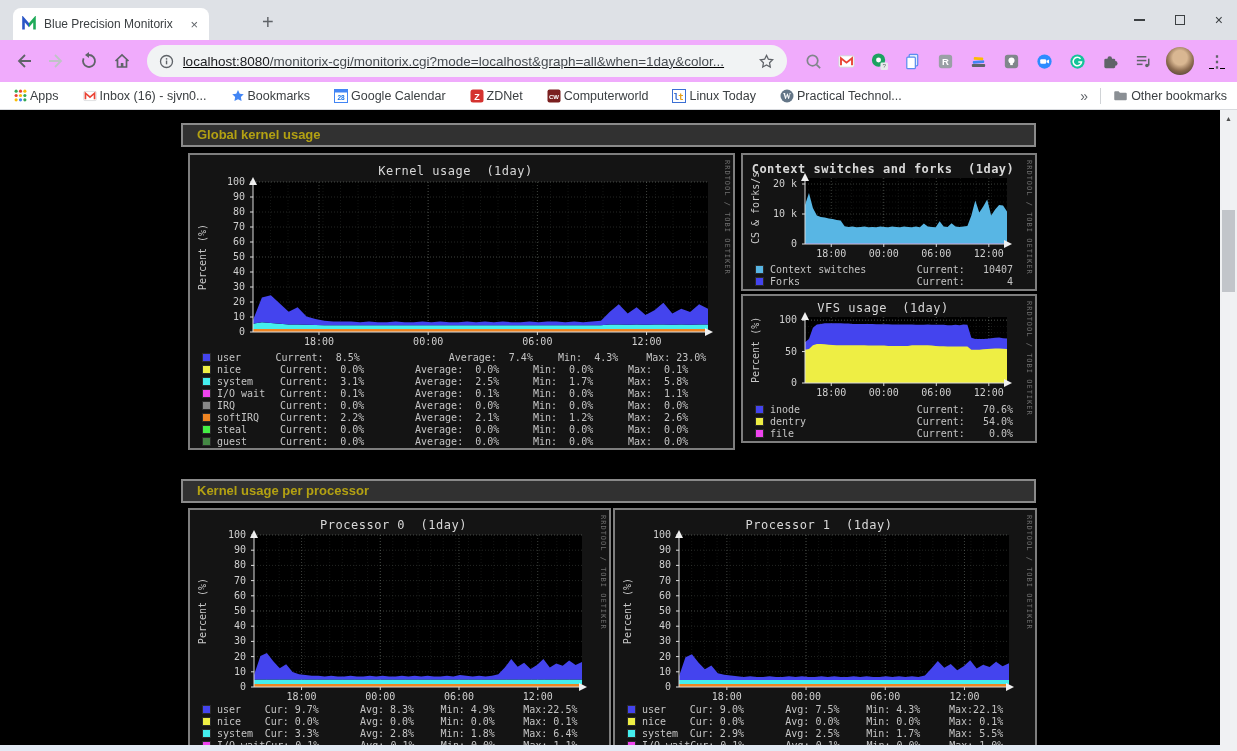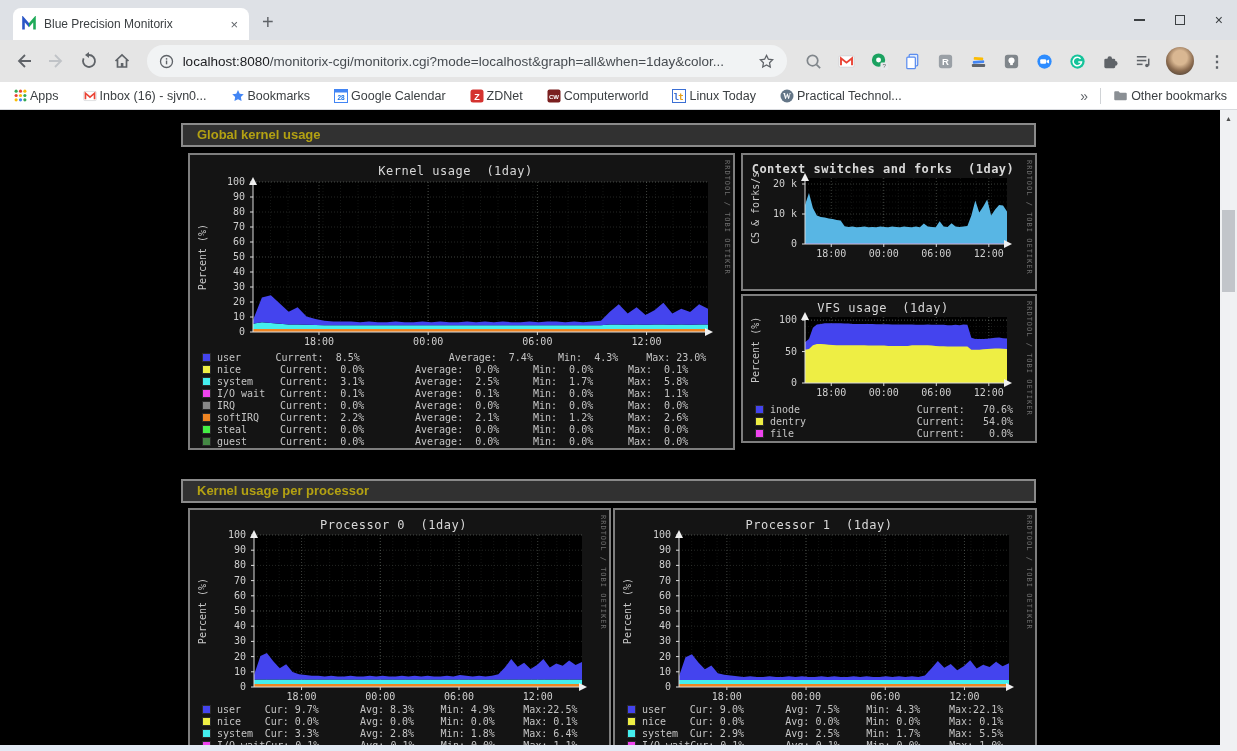--- a/index.html
+++ b/index.html
@@ -1,32 +1,32 @@
 <!DOCTYPE html>
 <html><head>
 <meta charset="utf-8">
 <style>
   * { margin:0; padding:0; box-sizing:border-box; }
   html,body { width:1237px; height:751px; overflow:hidden; }
   body { font-family:"Liberation Sans", sans-serif; background:#fff; position:relative; }
 
   
   .tabstrip { position:absolute; left:0; top:0; right:0; height:40px; background:#dee1e6; }
-  .tab { position:absolute; left:13px; top:8px; width:236px; height:32px; background:#fff;
+  .tab { position:absolute; left:13px; top:8px; width:196px; height:32px; background:#fff;
          border-radius:8px 8px 0 0; display:flex; align-items:center; padding:0 8px; gap:7px; }
   .tab-title { flex:1; font-size:12px; color:#3c4043; white-space:nowrap; overflow:hidden; }
   .tab-close { font-size:13px; color:#5f6368; padding:0 3px; }
   .newtab { position:absolute; left:262px; top:12px; font-size:20px; color:#5f6368; line-height:20px; }
   .win-controls { position:absolute; right:14px; top:10px; display:flex; gap:30px; align-items:center; height:20px; }
   .wc { color:#3c4043; font-size:14px; display:flex; align-items:center; }
   .wc-min { width:11px; height:2px; background:#3c4043; display:inline-block; }
   .wc-max { width:10px; height:10px; border:1.5px solid #3c4043; display:inline-block; }
 
-  .toolbar { position:absolute; left:0; top:40px; right:0; height:42px; background:#e5e5e5;
-             display:flex; align-items:center; padding:0 10px; }
+  .toolbar { position:absolute; left:0; top:40px; right:0; height:42px; background:#f0abfc;
+             display:flex; align-items:center; padding:0 10px;text-decoration:underline; }
   .navbtn { width:28px; height:28px; display:flex; align-items:center; justify-content:center; margin-right:5px; }
   .urlbar { width:648px; height:32px; background:#f1f3f4; border-radius:16px; margin-left:6px;
             display:flex; align-items:center; padding:0 12px; gap:9px; }
   .url { flex:1; font-size:13.5px; color:#202124; white-space:nowrap; overflow:hidden; }
   .url .url-rest { color:#474c51; }
   .ext-icons { display:flex; align-items:center; gap:13px; margin-left:16px; }
   .ext-icons > span { display:flex; align-items:center; justify-content:center; width:20px; height:20px; }
   .avatar { width:28px; height:28px; border-radius:50%;
             background:radial-gradient(circle at 50% 38%, #d9b792 0 32%, #8a6a4e 60%, #33302d 100%); }
   .kebab { font-size:16px; color:#5f6368; font-weight:bold; letter-spacing:0; }
@@ -510,20 +510,32 @@
         <line x1="183.82" y1="66" x2="183.82" y2="69" stroke="#dcdcdc"></line>
       </svg>
       <div class="gtick" style="left: 0px; width: 54px; top: 84px; text-align: right;">0</div>
       <div class="gtick" style="left: 0px; width: 54px; top: 54px; text-align: right;">10 k</div>
       <div class="gtick" style="left: 0px; width: 54px; top: 24px; text-align: right;">20 k</div>
       <div class="gtick" style="left: 58.26px; width: 60px; top: 94px; text-align: center;">18:00</div>
       <div class="gtick" style="left: 110.78px; width: 60px; top: 94px; text-align: center;">00:00</div>
       <div class="gtick" style="left: 163.3px; width: 60px; top: 94px; text-align: center;">06:00</div>
       <div class="gtick" style="left: 215.82px; width: 60px; top: 94px; text-align: center;">12:00</div>
       <div class="gwm">RRDTOOL / TOBI OETIKER</div>
+      <div class="glegend" style="top: 108px;">
+        <div class="lrow">
+          <span class="lsw" style="background: rgb(88, 182, 228);"></span>
+          <span style="flex: 1 1 0%;">Context switches</span>
+          <span style="margin-right: 14px;">Current:   10407</span>
+        </div>
+        <div class="lrow">
+          <span class="lsw" style="background: rgb(68, 68, 238);"></span>
+          <span style="flex: 1 1 0%;">Forks</span>
+          <span style="margin-right: 14px;">Current:       4</span>
+        </div>
+      </div>
     </div>
   <div class="panel" style="left: 741px; top: 184px; width: 296px; height: 149px;">
       <div class="gtitle" style="top: 5px;">VFS usage  (1day)</div>
       <div class="gylab" style="width: 66px; left: -20px; top: 48px;">Percent (%)</div>
       <svg width="202" height="66" style="position:absolute;left:62px;top:21px;overflow:visible">
         <rect x="0" y="0" width="202" height="66" fill="#000"></rect>
         <line x1="15.538461538461538" y1="0" x2="15.538461538461538" y2="66" stroke="#b7c9b7" stroke-opacity="0.1" stroke-dasharray="1,2"></line>
         <line x1="31.076923076923077" y1="0" x2="31.076923076923077" y2="66" stroke="#b7c9b7" stroke-opacity="0.1" stroke-dasharray="1,2"></line>
         <line x1="46.61538461538461" y1="0" x2="46.61538461538461" y2="66" stroke="#b7c9b7" stroke-opacity="0.1" stroke-dasharray="1,2"></line>
         <line x1="62.15384615384615" y1="0" x2="62.15384615384615" y2="66" stroke="#b7c9b7" stroke-opacity="0.1" stroke-dasharray="1,2"></line>

